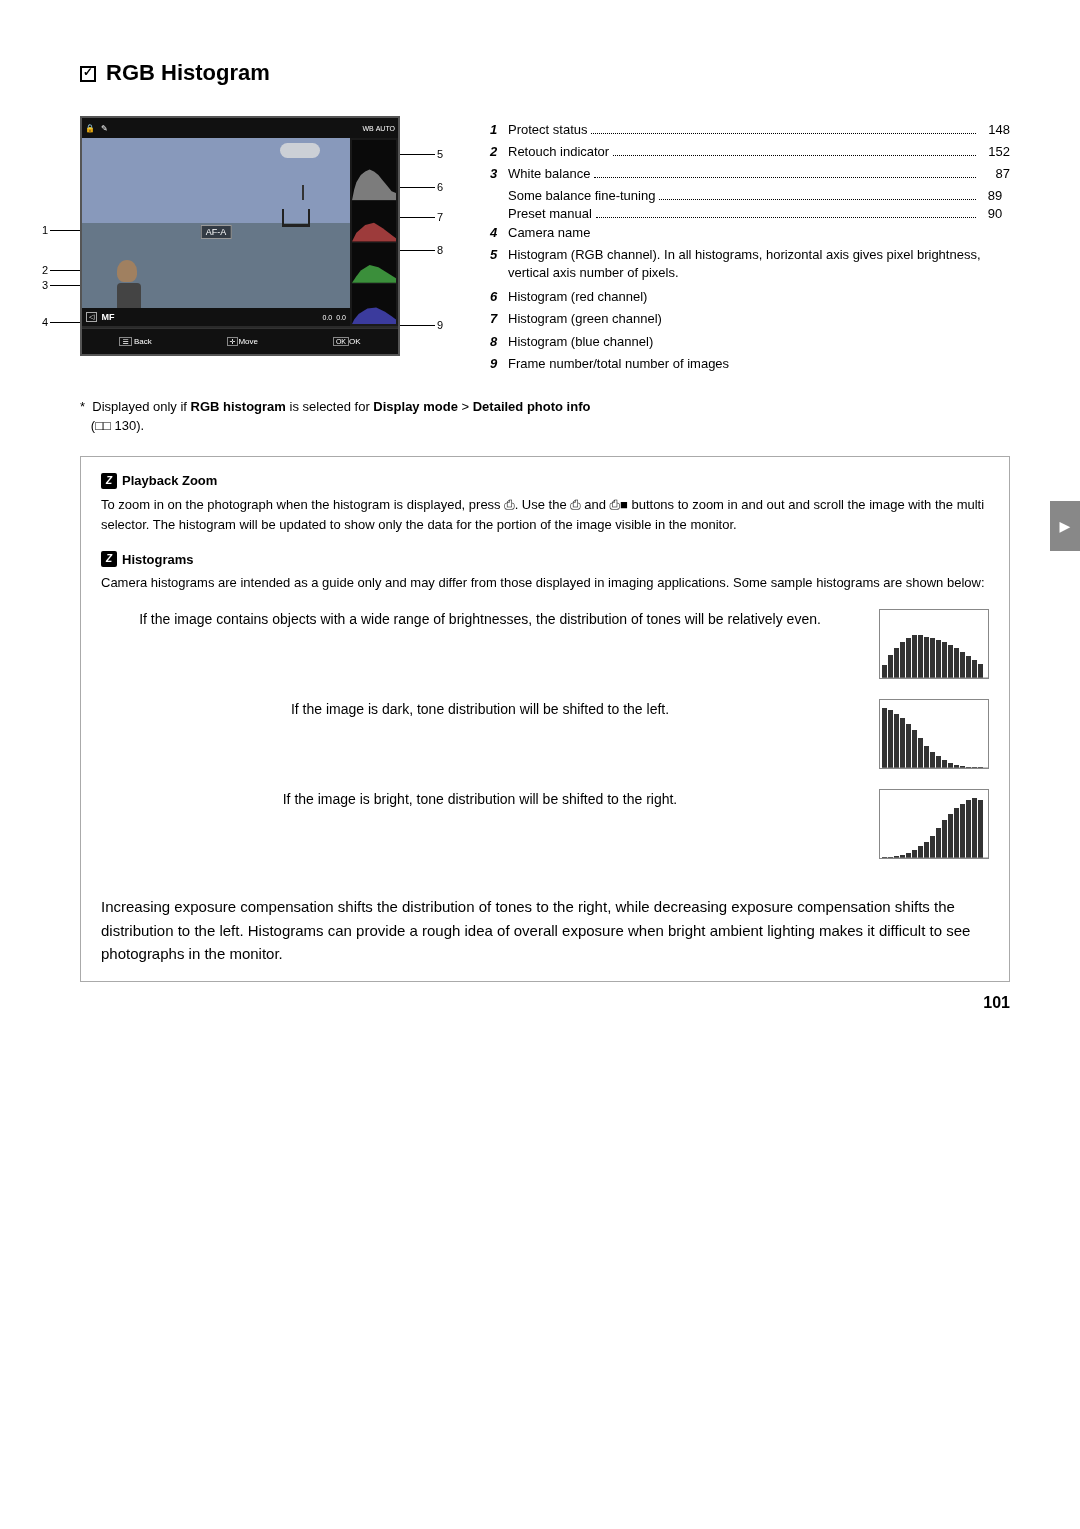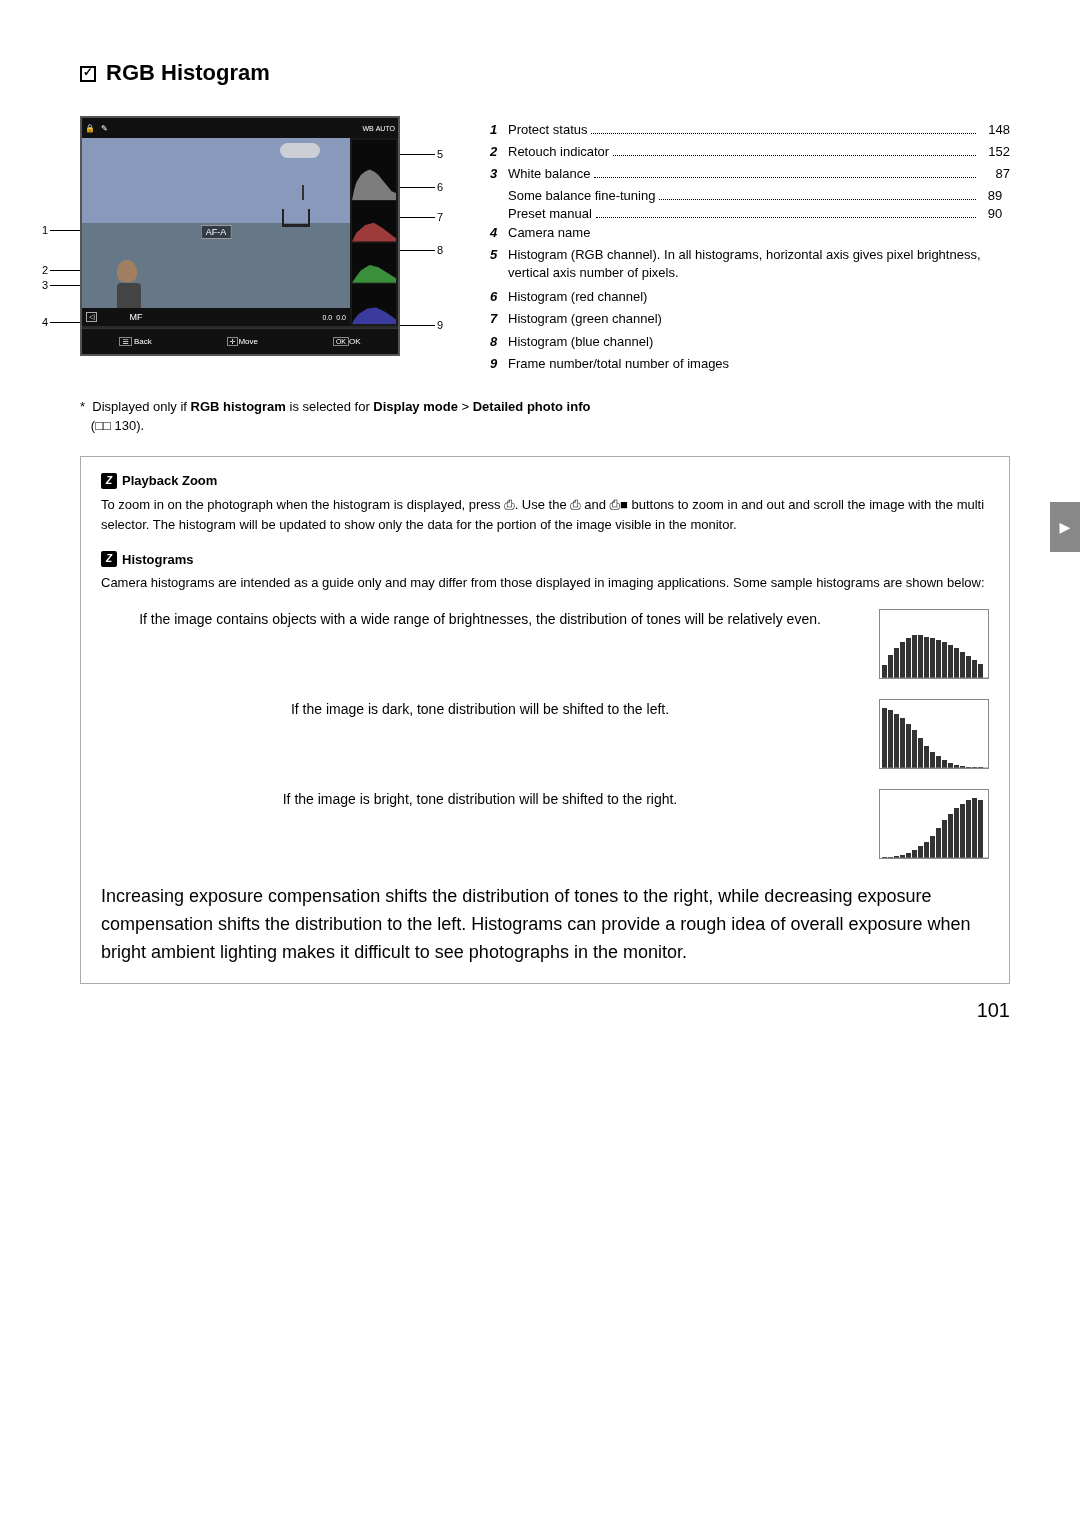--- a/index.html
+++ b/index.html
@@ -174,23 +174,24 @@
       height: 70px;
       border: 1px solid #888;
       flex-shrink: 0;
       position: relative;
       overflow: hidden;
       background: #fff;
     }
 
     .page-number {
       position: absolute;
-      bottom: 32px;
+      bottom: 40px;
       right: 70px;
-      font-size: 20px;
+      font-size: 16px;
+      font-weight: bold;
     }
 
     .side-tab {
       position: absolute;
       right: 0;
       top: 50%;
       transform: translateY(-50%);
       width: 30px;
       height: 50px;
       background: #888;
@@ -269,21 +270,21 @@
             <div style="position:absolute;bottom:15px;left:35px;">
               <div style="width:20px;height:22px;background:#a08060;border-radius:50% 50% 35% 35%;"></div>
               <div style="width:24px;height:28px;background:#444;border-radius:4px 4px 0 0;margin-top:1px;"></div>
             </div>
 
             <div style="position:absolute;top:50%;left:50%;transform:translate(-50%,-50%);background:rgba(0,0,0,0.5);color:#fff;font-size:9px;padding:1px 4px;border:1px solid #999;">AF-A</div>
           </div>
 
           <div style="position:absolute;bottom:28px;left:0;right:48px;height:18px;background:#111;display:flex;align-items:center;padding:0 4px;gap:4px;color:#fff;font-size:8px;">
             <span style="border:1px solid #aaa;padding:0 2px;font-size:7px;">◁</span>
-            <span style="font-weight:normal;font-size:9px;margin-left:28px;">MF</span>
+            <span style="font-weight:bold;font-size:9px;">MF</span>
             <span style="margin-left:auto;font-size:7px;">0.0</span>
             <span style="font-size:7px;">0.0</span>
           </div>
 
           <div style="position:absolute;bottom:0;left:0;right:0;height:26px;background:#111;display:flex;align-items:center;justify-content:space-around;color:#fff;font-size:8px;border-top:1px solid #333;">
             <span>
               <span style="border:1px solid #888;padding:0 2px;font-size:7px;">☰</span> Back
             </span>
             <span>
               <span style="border:1px solid #888;padding:0 2px;font-size:7px;">✛</span>Move
@@ -510,21 +511,21 @@
             <rect x="74" y="18" width="5" height="50" fill="#333"></rect>
             <rect x="80" y="14" width="5" height="54" fill="#333"></rect>
             <rect x="86" y="10" width="5" height="58" fill="#333"></rect>
             <rect x="92" y="8" width="5" height="60" fill="#333"></rect>
             <rect x="98" y="10" width="5" height="58" fill="#333"></rect>
             <line x1="2" y1="68" x2="108" y2="68" stroke="#888" stroke-width="1"></line>
           </svg>
         </div>
       </div>
 
-      <div style="font-size:18px;line-height:1.55;margin-top:4px;">Increasing exposure compensation shifts the distribution of tones to the right, while decreasing exposure compensation shifts the distribution to the left.  Histograms can provide a rough idea of overall exposure when bright ambient lighting makes it difficult to see photographs in the monitor.</div>
+      <div style="font-size:15px;line-height:1.55;margin-top:16px;">Increasing exposure compensation shifts the distribution of tones to the right, while decreasing exposure compensation shifts the distribution to the left.  Histograms can provide a rough idea of overall exposure when bright ambient lighting makes it difficult to see photographs in the monitor.</div>
 
     </div>
   </div>
 
   <div class="page-number">101</div>
 
   <div class="side-tab">
     <span class="side-tab-icon">▶</span>
   </div>
 

